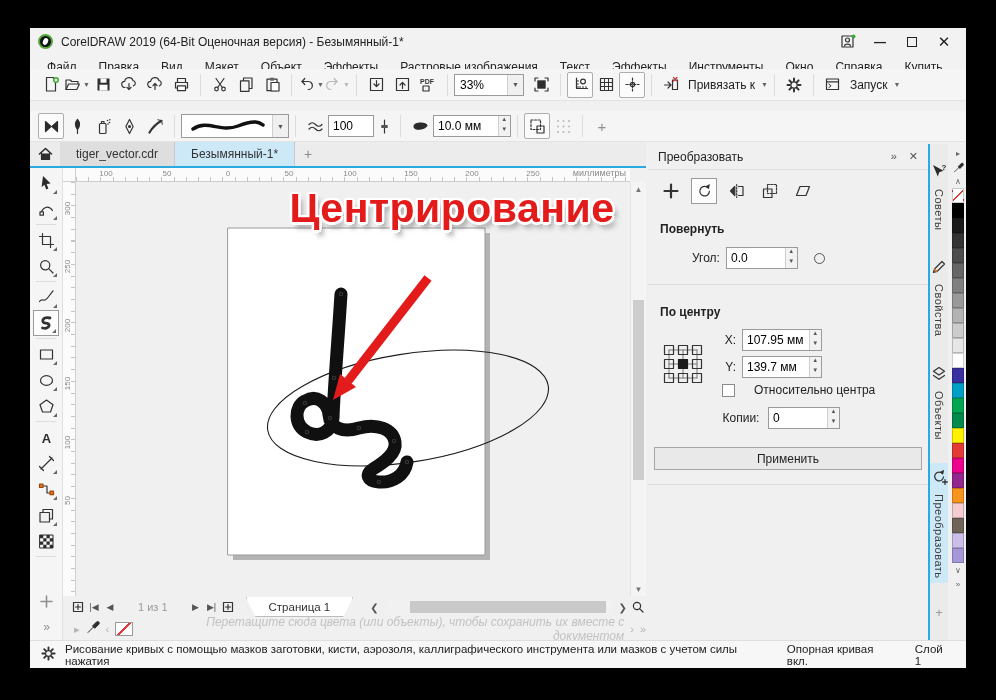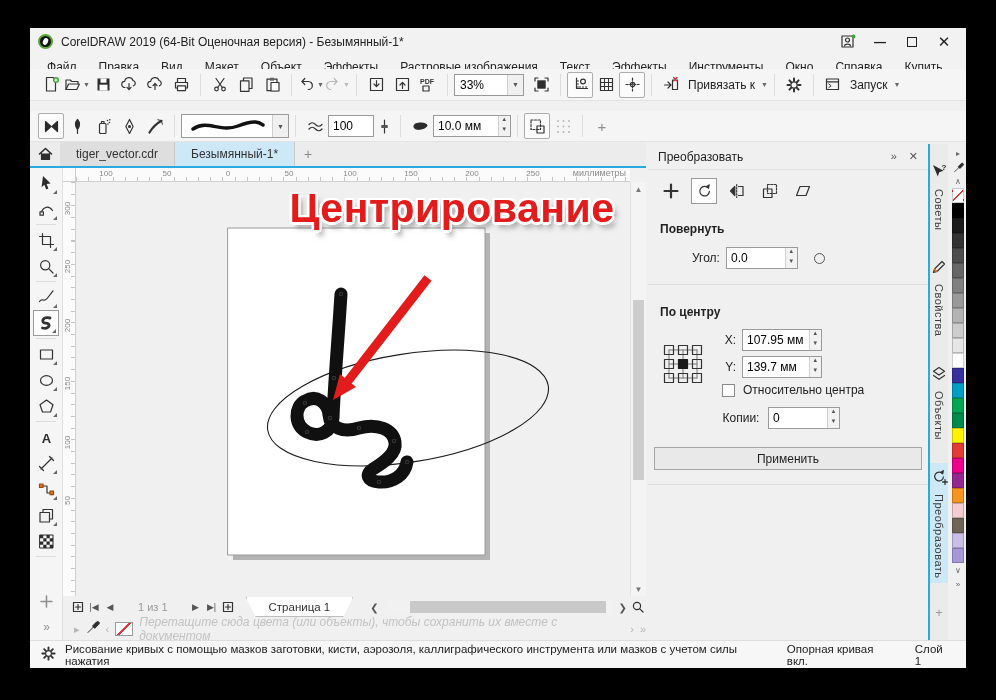--- a/index.html
+++ b/index.html
@@ -67,21 +67,21 @@
 
 .pagenav{position:absolute;left:34px;top:568px;width:582px;height:22px;display:flex;align-items:center;font-size:9px;color:#555;padding-left:6px}
 .pn-btn{min-width:16px;height:16px;display:flex;align-items:center;justify-content:center}
 .pn-info{color:#9a9a9a;font-size:11px;margin:0 20px}
 .page-tab{height:20px;margin-left:10px;background:#fff;border:1px solid #bdbdbd;border-top:none;padding:0 22px;display:flex;align-items:center;font-size:11.5px;color:#333;clip-path:polygon(0 0,100% 0,calc(100% - 10px) 100%,10px 100%)}
 .hscroll{flex:1;height:14px;margin:0 4px;background:#f1f1f1;position:relative}
 .hscroll .thumb{position:absolute;left:24px;right:6px;top:1px;bottom:1px;background:#c9c9c9}
 .pn-arrow{font-size:10px;color:#555;padding:0 3px}
 .docpalette{position:absolute;left:34px;top:590px;width:582px;height:22px;display:flex;align-items:center;padding-left:10px;gap:6px}
 .dp-swatch{width:18px;height:14px;border:1px solid #9a9a9a;background:linear-gradient(135deg,#fff 44%,#e03a3e 44%,#e03a3e 54%,#fff 54%)}
-.dp-hint{flex:1;text-align:left;font-size:12px;font-style:italic;color:#c2c2c2}
+.dp-hint{flex:1;text-align:right;font-size:12px;font-style:italic;color:#c2c2c2}
 .dp-ch{color:#b5b5b5;font-size:11px}
 
 .statusbar{position:absolute;left:0;top:612px;width:936px;height:28px;background:#f7f7f7;border-top:1px solid #dedede;display:flex;align-items:center;font-size:11.5px;padding:0 10px;gap:8px}
 .sb-right{margin-left:auto;display:flex;gap:18px;padding-right:4px}
 
 .docker{position:absolute;left:618px;top:116px;width:280px;height:496px;background:#f0f0f0;font-size:12px}
 .dk-header{height:26px;display:flex;align-items:center;padding:0 10px;border-bottom:1px solid #e0e0e0}
 .dk-hbtn{margin-left:auto;color:#555;font-size:11px;display:flex;gap:12px}
 .dk-tools{display:flex;gap:7px;padding:8px 10px 10px}
 .dk-tbtn{width:26px;height:26px;display:flex;align-items:center;justify-content:center}
@@ -90,21 +90,21 @@
 .dk-row{display:flex;align-items:center;padding:3px 12px}
 .dk-row .lbl{margin-right:6px}
 .angle-field{width:72px}
 .circle-ind{width:11px;height:11px;border:1.5px solid #555;border-radius:50%;margin-left:16px}
 .dk-div{height:1px;background:#dcdcdc;margin:12px 0}
 .dk-center{display:flex;padding:2px 12px;gap:14px}
 .anchor{margin-top:12px}
 .dk-fields .dk-frow{display:flex;align-items:center;margin-bottom:5px}
 .dk-fields .flbl{width:16px;text-align:right;margin-right:6px}
 .xy-field{width:80px}
-.chk-row{display:flex;align-items:center;gap:8px;margin:4px 0 10px 2px}
+.chk-row{display:flex;align-items:center;gap:19px;margin:4px 0 10px 2px}
 .chk{width:13px;height:13px;border:1px solid #8a8a8a;background:#fff;flex:none}
 .copies-row{display:flex;align-items:center}
 .copies-row .clbl{width:42px;text-align:center;margin-right:6px}
 .apply-btn{margin:16px 6px 0;height:23px;border:1px solid #a6a6a6;background:#e9e9e9;display:flex;align-items:center;justify-content:center;font-size:12px}
 
 .sidetabs{position:absolute;left:898px;top:116px;width:20px;height:496px;background:#ebebeb;border-left:2px solid #29abe2;display:flex;flex-direction:column;align-items:center;padding-top:14px}
 .side-tab{display:flex;flex-direction:column;align-items:center;gap:4px;margin-bottom:18px;width:100%;padding:5px 0}
 .side-tab.active{background:#cde9f8}
 .stlabel{writing-mode:vertical-rl;font-size:11px;color:#3d3d3d;letter-spacing:.5px}
 .st-plus{color:#9a9a9a;font-size:13px;margin-top:4px}

